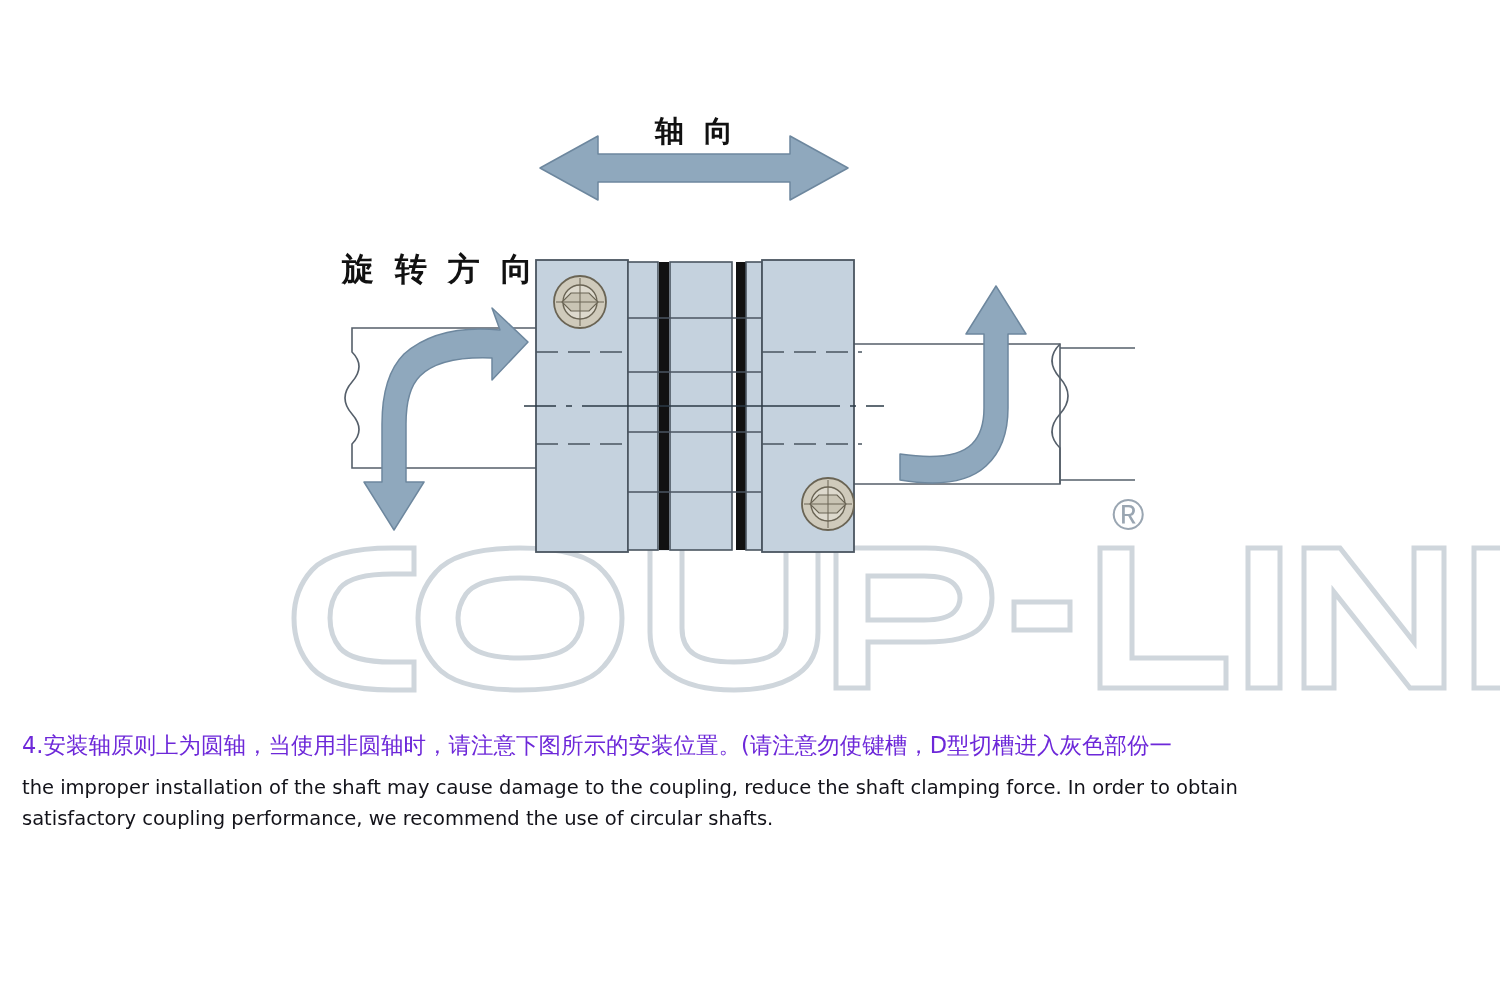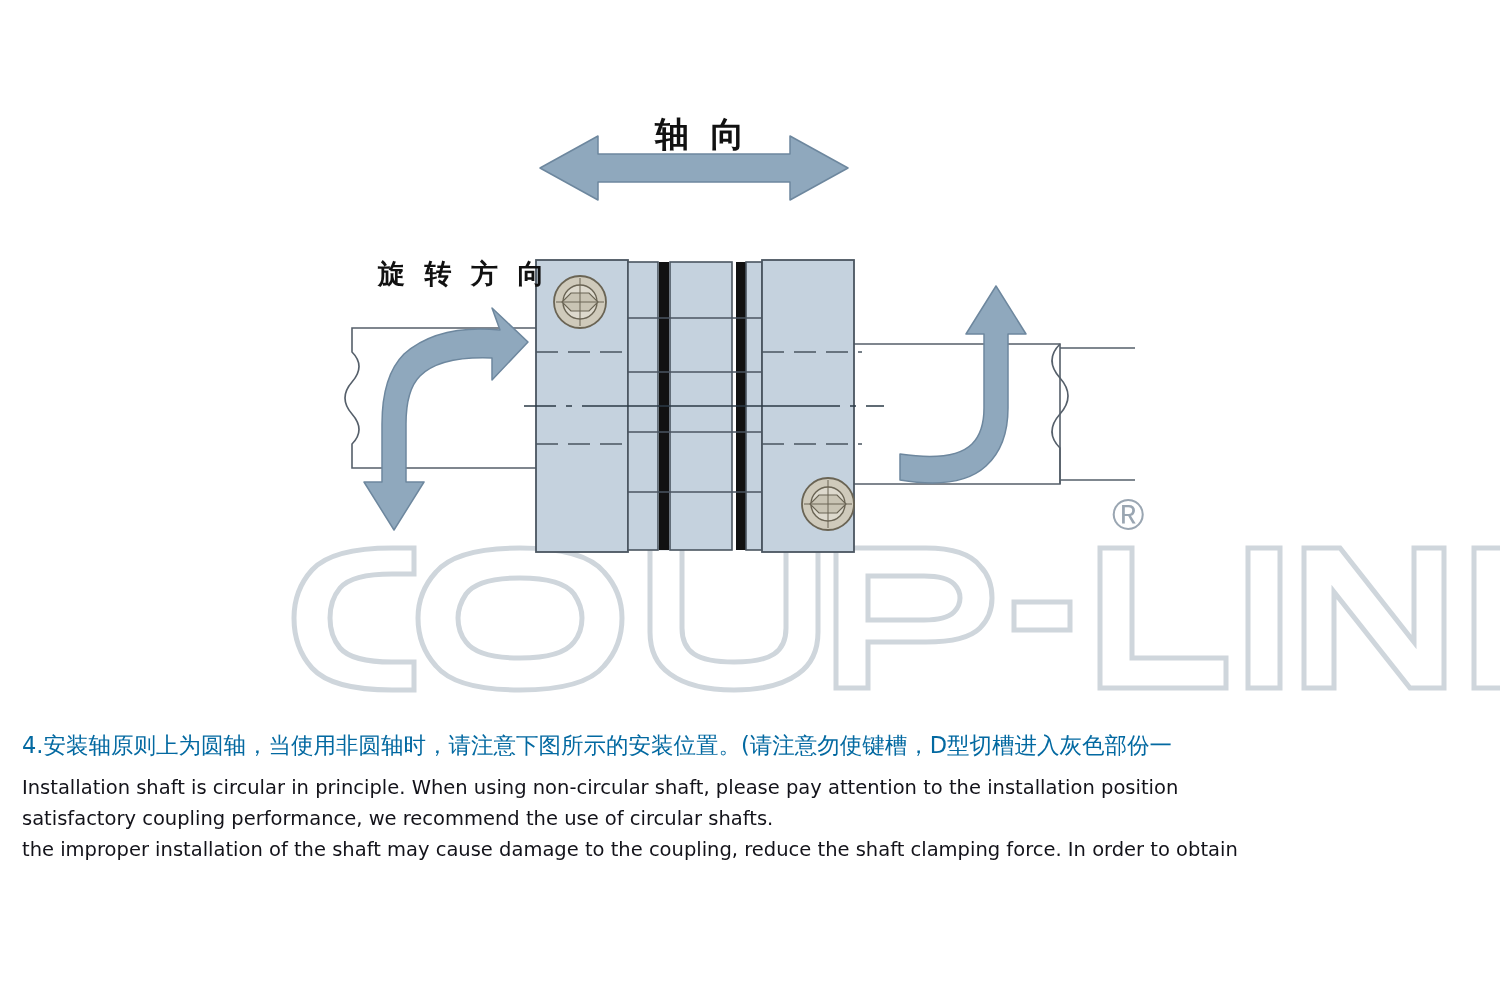--- a/index.html
+++ b/index.html
@@ -34,39 +34,38 @@
     position: absolute;
     font-family: "Liberation Sans", sans-serif;
     font-weight: 700;
     color: #111;
     letter-spacing: 6px;
     white-space: nowrap;
   }
   #label-axial {
     left: 655px;
     top: 112px;
-    font-size: 34px;
+    font-size: 29px;
   }
   #label-rotation {
     left: 342px;
-    top: 256px;
-    font-size: 27px;
-    margin-left: 36px;
+    top: 248px;
+    font-size: 32px;
   }
   .caption {
     position: absolute;
     left: 22px;
     top: 728px;
     width: 1460px;
   }
   .caption .cn {
     font-family: "DejaVu Sans", sans-serif;
     font-size: 22.5px;
     line-height: 34px;
-    color: #0369a1;
+    color: #6d28d9;
     letter-spacing: 0px;
   }
   .caption .cn .indent {
     display: block;
     padding-left: 26px;
     text-indent: 0;
   }
   .caption .en {
     margin-top: 10px;
     font-family: "DejaVu Sans", sans-serif;
@@ -187,19 +186,18 @@
   </div>
 
   <div class="label" id="label-axial">轴 向</div>
   <div class="label" id="label-rotation">旋 转 方 向</div>
 
   <div class="caption">
     <div class="cn">
       <span>4.</span><span>安装轴原则上为圆轴，当使用非圆轴时，请注意下图所示的安装位置。(请注意勿使键槽，D型切槽进入灰色部份一</span>
     </div>
     <div class="en">
-      <p>Installation shaft is circular in principle. When using non-circular shaft, please pay attention to the installation position</p>
+      <p>the improper installation of the shaft may cause damage to the coupling, reduce the shaft clamping force. In order to obtain</p>
       <p>satisfactory coupling performance, we recommend the use of circular shafts.</p>
-      <p>the improper installation of the shaft may cause damage to the coupling, reduce the shaft clamping force. In order to obtain</p>
     </div>
   </div>
 
 </div>
 
 </body></html>

